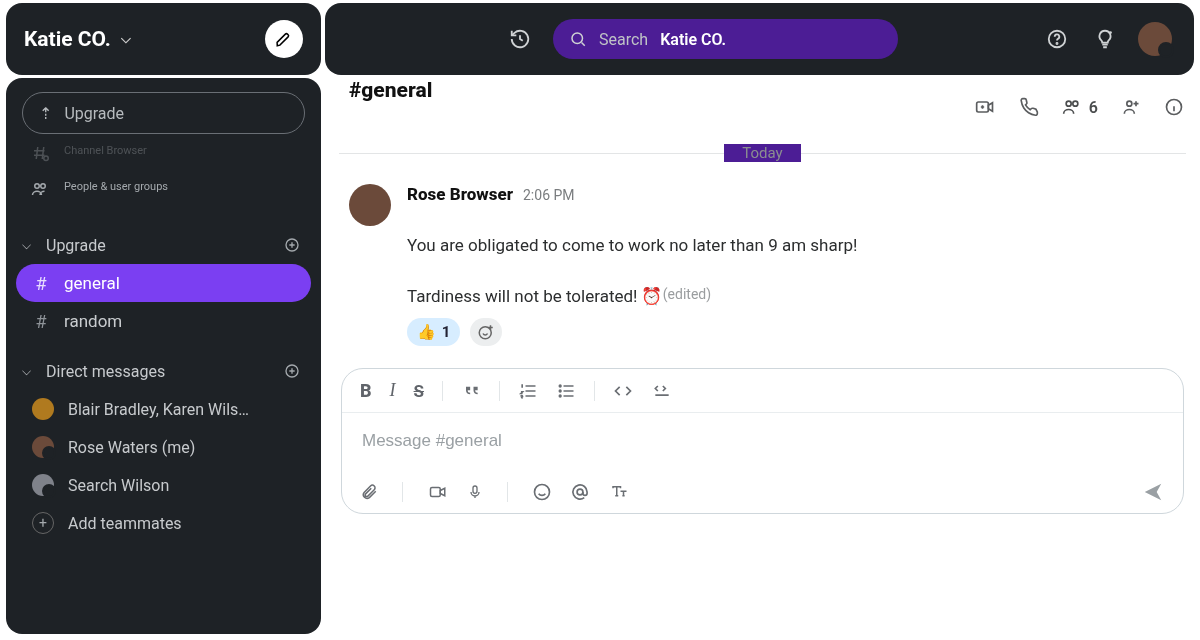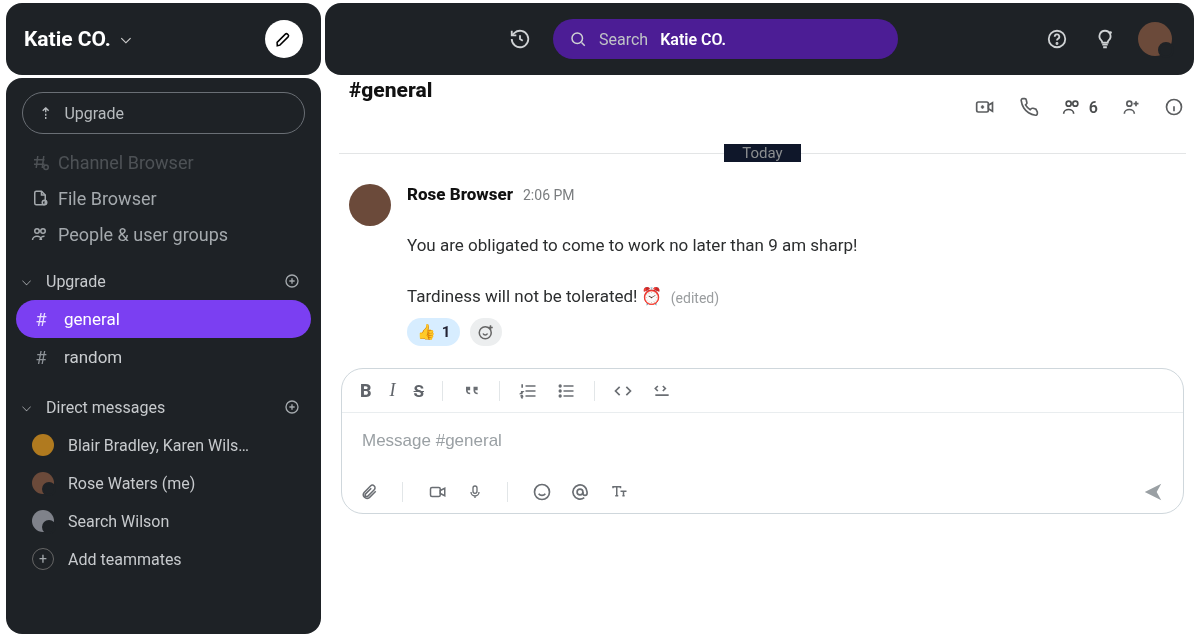--- a/index.html
+++ b/index.html
@@ -12,21 +12,21 @@
   .ws-header { background:#1e2226; border-radius:16px; margin:3px 4px 3px 6px; height:72px; display:flex; align-items:center; padding:0 18px; justify-content:space-between; }
   .ws-name { display:flex; align-items:center; gap:10px; color:#fff; font-size:21px; font-weight:700; cursor:pointer; }
   .ws-name .chev { font-size:13px; color:#ccc; }
   .compose { width:38px; height:38px; border-radius:50%; background:#fff; display:flex; align-items:center; justify-content:center; cursor:pointer; }
   .compose svg { width:18px; height:18px; stroke:#000; }
 
   .sidebar { flex:1; background:#1e2226; border-radius:16px; margin:0 4px 6px 6px; color:#c9cccf; overflow:hidden; display:flex; flex-direction:column; }
   .upgrade { margin:14px 16px 10px; border:1px solid #6a6f75; border-radius:22px; height:42px; display:flex; align-items:center; gap:12px; padding:0 16px; color:#b7bbbe; font-size:16px; cursor:pointer; }
 
   .nav { padding: 0 4px; }
-  .nav-row { display:flex; align-items:center; gap:8px; height:36px; padding:0 20px; color:#a4a9ad; font-size:18px; cursor:pointer; border-radius:6px; }
+  .nav-row { display:flex; gap:14px; height:36px; padding:0 20px; color:#a4a9ad; font-size:11px; cursor:pointer; border-radius:6px; }
   .nav-row:first-child { opacity:.35; } 
   .nav-row .ico { width:20px; display:flex; justify-content:center; }
 
   .section-hd { display:flex; align-items:center; gap:8px; padding:18px 18px 6px 16px; color:#c7cacd; font-size:16px; cursor:pointer; position:relative; }
   .section-hd .chev { font-size:12px; width:16px; }
   .section-hd .plus { margin-left:auto; color:#a4a9ad; font-size:18px; width:22px; height:22px; border-radius:50%; display:flex; align-items:center; justify-content:center; cursor:pointer; }
 
   .chlist { padding: 2px 10px; }
   .ch { display:flex; align-items:center; gap:14px; height:38px; padding:0 16px; border-radius:20px; font-size:17px; cursor:pointer; }
   .ch .hash { color:#8e9398; font-size:18px; width:18px; text-align:center; }
@@ -52,31 +52,31 @@
   .me-av::after { content:""; position:absolute; right:-2px; bottom:-2px; width:12px; height:12px; border-radius:50%; background:#1e2226; border:2px solid #1e2226; }
 
   .channel-hd { height:58px; display:flex; padding:0 16px 0 24px; }
   .channel-hd h2 { font-size:21px; font-weight:800; color:#111; }
   .channel-hd .r { margin-left:auto; display:flex; align-items:center; gap:22px; color:#555; }
   .channel-hd .r .item { display:flex; align-items:center; gap:6px; cursor:pointer; color:#5b5d5f; }
   .channel-hd .r .count { font-size:16px; font-weight:600; color:#4b4d4e; }
 
   .divider { position:relative; height:34px; display:flex; align-items:center; justify-content:center; color:#8b8e90; font-size:15px; margin:0 14px; }
   .divider::before { content:""; position:absolute; left:0; right:0; top:50%; height:1px; background:#e3e5e6; z-index:0; }
-  .divider span { background:#0f172a; padding:0 18px; position:relative; z-index:1; }
+  .divider span { background:#4c1d95; padding:0 18px; position:relative; z-index:1; }
 
   .msg { display:flex; gap:16px; padding:14px 24px 4px 24px; }
   .msg .av { width:42px; height:42px; border-radius:50%; background:#6b4a3a; flex:0 0 auto; }
   .msg .body { flex:1; color:#2a2c2d; }
   .msg .row1 { display:flex; align-items:baseline; gap:10px; }
   .msg .user { font-weight:800; font-size:17px; color:#111; }
   .msg .time { color:#7a7d7f; font-size:14px; }
   .msg .lead { font-weight:800; font-size:17px; margin-top:4px; color:#111; }
   .msg p { font-size:17px; margin-top:31px; color:#2c2e2f; }
-  .msg .line3 { display:flex; align-items:flex-end; gap:8px; }
+  .msg .line3 { display:flex; align-items:flex-start; gap:0; }
   .msg .edited { color:#9a9d9f; font-size:14px; }
   .react { display:flex; gap:10px; margin-top:12px; }
   .pill { display:flex; align-items:center; gap:6px; height:28px; padding:0 10px; border-radius:14px; background:#d7edff; font-size:15px; cursor:pointer; }
   .pill .n { font-weight:700; color:#223; }
   .addreact { width:32px; height:28px; border-radius:14px; background:#eceeef; display:flex; align-items:center; justify-content:center; cursor:pointer; color:#666; }
 
   .composer { margin:18px 16px 12px; border:1px solid #cfd7dc; border-radius:22px; overflow:hidden; }
   .fmt { height:44px; border-bottom:1px solid #e9edef; display:flex; align-items:center; gap:4px; padding:0 18px; color:#60646a; }
   .fmt .grp { display:flex; align-items:center; gap:18px; }
   .fmt .sep { width:1px; height:20px; background:#e2e6e8; margin:0 14px; }
@@ -124,30 +124,20 @@
             <svg width="18" height="18" viewBox="0 0 24 24" fill="none" stroke="#a4a9ad" stroke-width="2">
                 <path d="M4 9h14M4 15h14M9 4l-2 16M17 4l-2 16"></path>
                 <circle cx="20" cy="19" r="3"></circle>
               </svg>
           </span>
           <span>Channel Browser</span>
         </div>
         <div class="nav-row">
           <span class="ico">
             <svg width="18" height="18" viewBox="0 0 24 24" fill="none" stroke="#a4a9ad" stroke-width="2">
-                <path d="M14 3H7a2 2 0 0 0-2 2v14a2 2 0 0 0 2 2h10a2 2 0 0 0 2-2V8z"></path>
-                <path d="M14 3v5h5"></path>
-                <circle cx="18" cy="18" r="3"></circle>
-              </svg>
-          </span>
-          <span>File Browser</span>
-        </div>
-        <div class="nav-row">
-          <span class="ico">
-            <svg width="18" height="18" viewBox="0 0 24 24" fill="none" stroke="#a4a9ad" stroke-width="2">
                 <circle cx="8" cy="8" r="3"></circle>
                 <circle cx="16" cy="8" r="3"></circle>
                 <path d="M2 20c0-3 3-5 6-5s6 2 6 5M12 20c0-3 3-5 6-5"></path>
               </svg>
           </span>
           <span>People &amp; user groups</span>
         </div>
       </div>
 
       <div class="section-hd">

